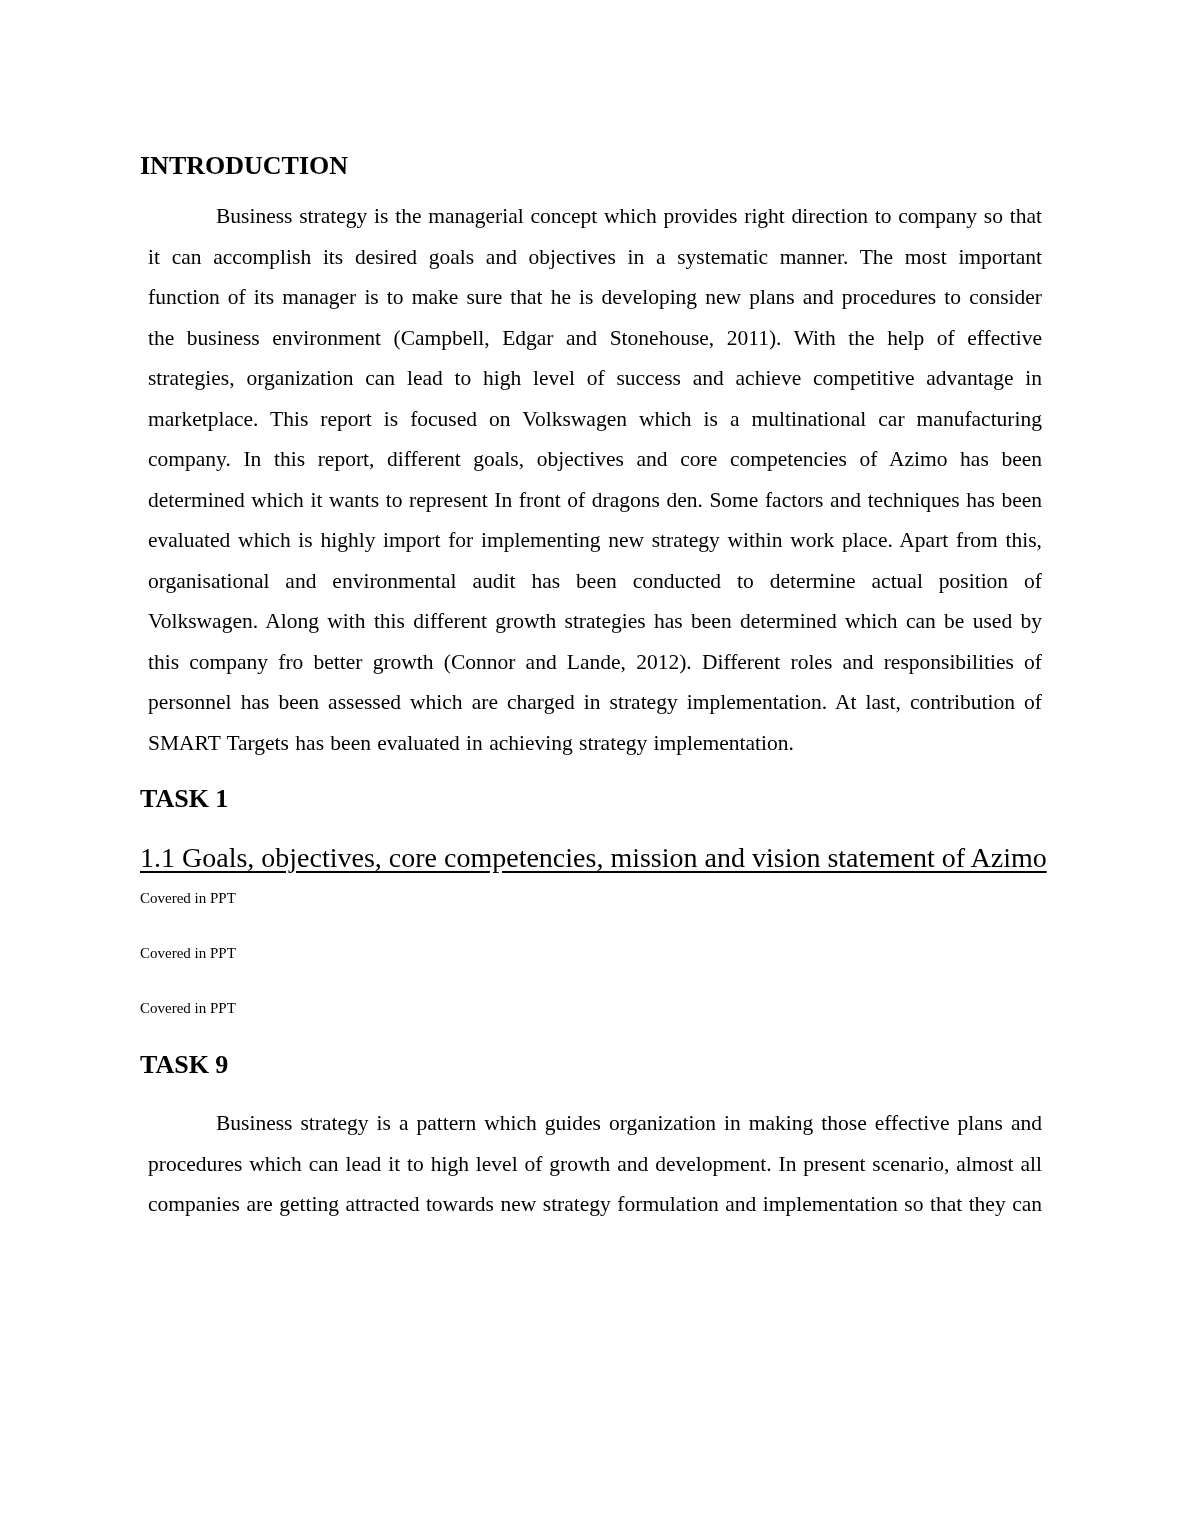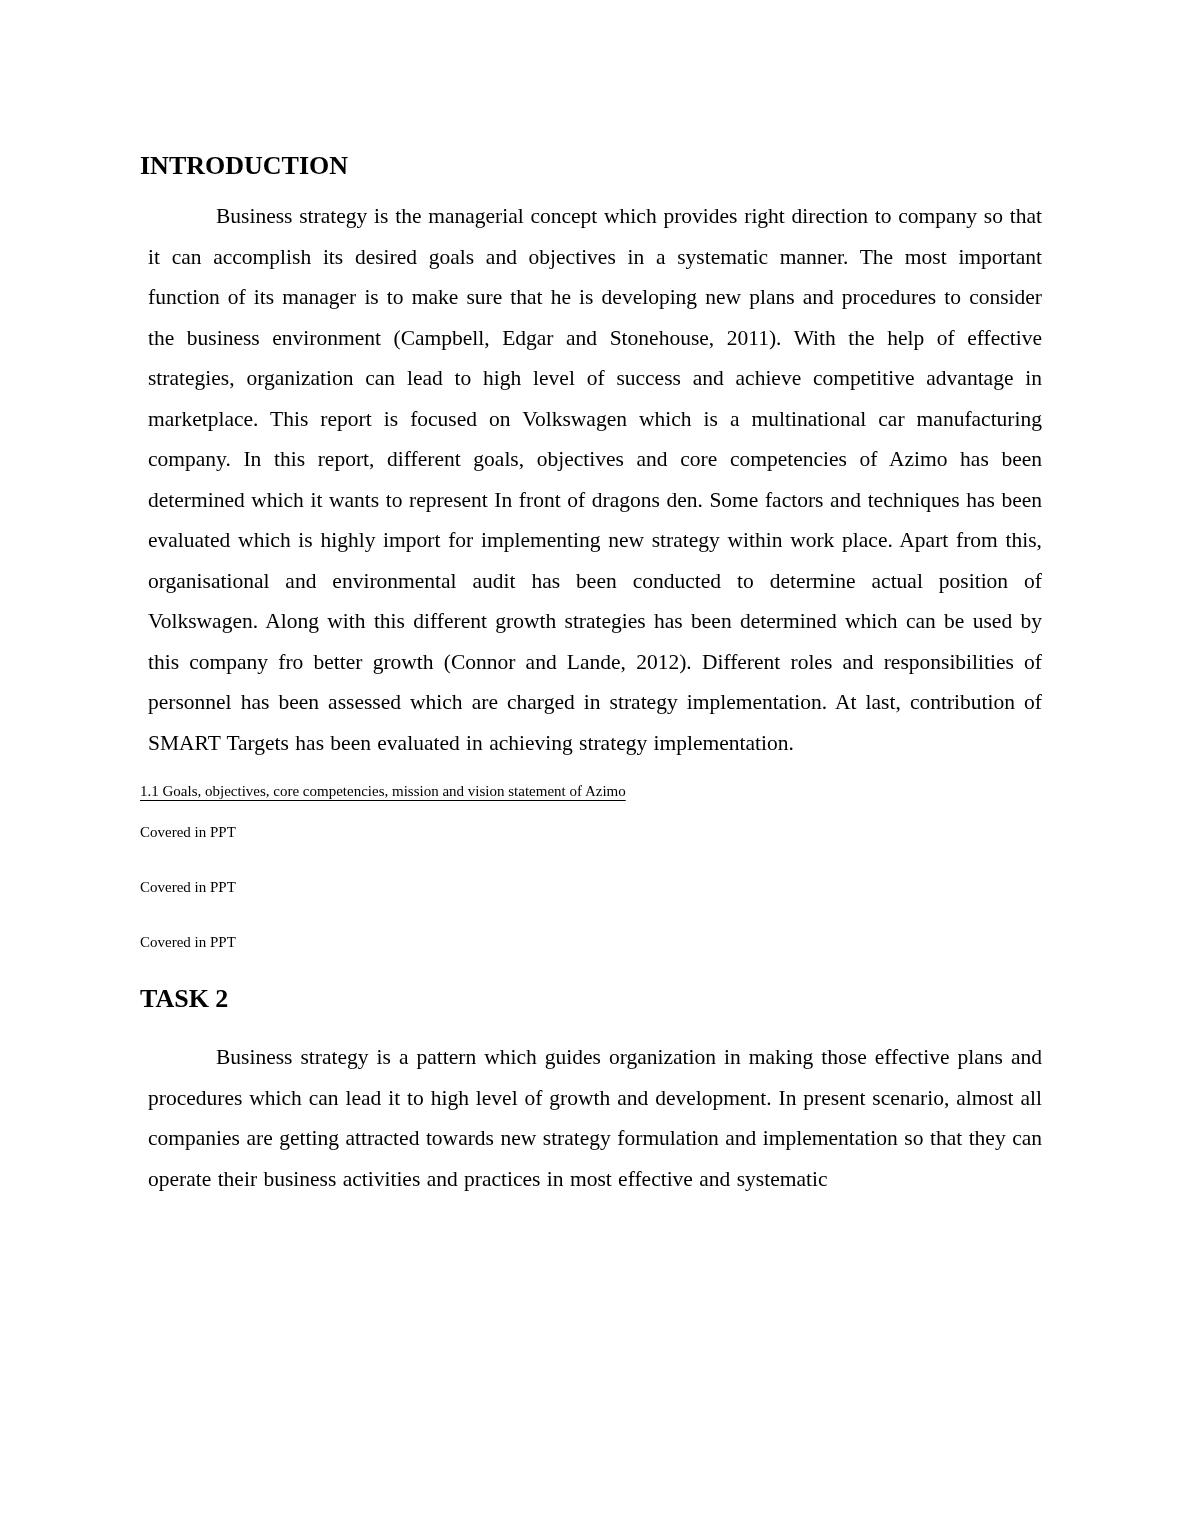--- a/index.html
+++ b/index.html
@@ -37,21 +37,21 @@
   }
   .body-par {
     font-size: 21.5px;
     line-height: 40.5px;
     text-align: justify;
     text-indent: 68px;
     margin: 8px;
     word-spacing: 1px;
   }
   .sub-heading {
-    font-size: 15px;
+    font-size: 28px;
     line-height: 41px;
     font-weight: 400;
     text-decoration: underline;
     text-underline-offset: 4px;
     margin: 0;
   }
   .covered {
     font-size: 15px;
     line-height: 41px;
     margin: 0 0 14px 0;
@@ -69,28 +69,29 @@
 </head>
 <body>
 
 <div class="page">
   <div class="content">
 
     <h1 class="doc-heading">INTRODUCTION</h1>
 
     <p class="body-par">Business strategy is the managerial concept which provides right direction to company so that it can accomplish its desired goals and objectives in a systematic manner. The most important function of its manager is to make sure that he is developing new plans and procedures to consider the business environment (Campbell, Edgar and Stonehouse, 2011). With the help of effective strategies, organization can lead to high level of success and achieve competitive advantage in marketplace. This report is focused on Volkswagen which is a multinational car manufacturing company. In this report, different goals, objectives and core competencies of Azimo has been determined which it wants to represent In front of dragons den. Some factors and techniques has been evaluated which is highly import for implementing new strategy within work place. Apart from this, organisational and environmental audit has been conducted to determine actual position of Volkswagen. Along with this different growth strategies has been determined which can be used by this company fro better growth (Connor and Lande, 2012). Different roles and responsibilities of personnel has been assessed which are charged in strategy implementation. At last, contribution of SMART Targets has been evaluated in achieving strategy implementation.</p>
 
+    <h1 class="task-heading">TASK 1</h1>
 
     <h2 class="sub-heading">1.1 Goals, objectives, core competencies, mission and vision statement of Azimo</h2>
     <p class="covered">Covered in PPT</p>
 
     <p class="covered">Covered in PPT</p>
 
     <p class="covered">Covered in PPT</p>
 
-    <h1 class="task-heading">TASK 2</h1>
+    <h1 class="task-heading">TASK 9</h1>
 
     <p class="body-par">Business strategy is a pattern which guides organization in making those effective plans and procedures which can lead it to high level of growth and development. In present scenario, almost all companies are getting attracted towards new strategy formulation and implementation so that they can operate their business activities and practices in most effective and systematic</p>
 
   </div>
 
   <div class="page-number">1</div>
 </div>
 
 </body></html>

